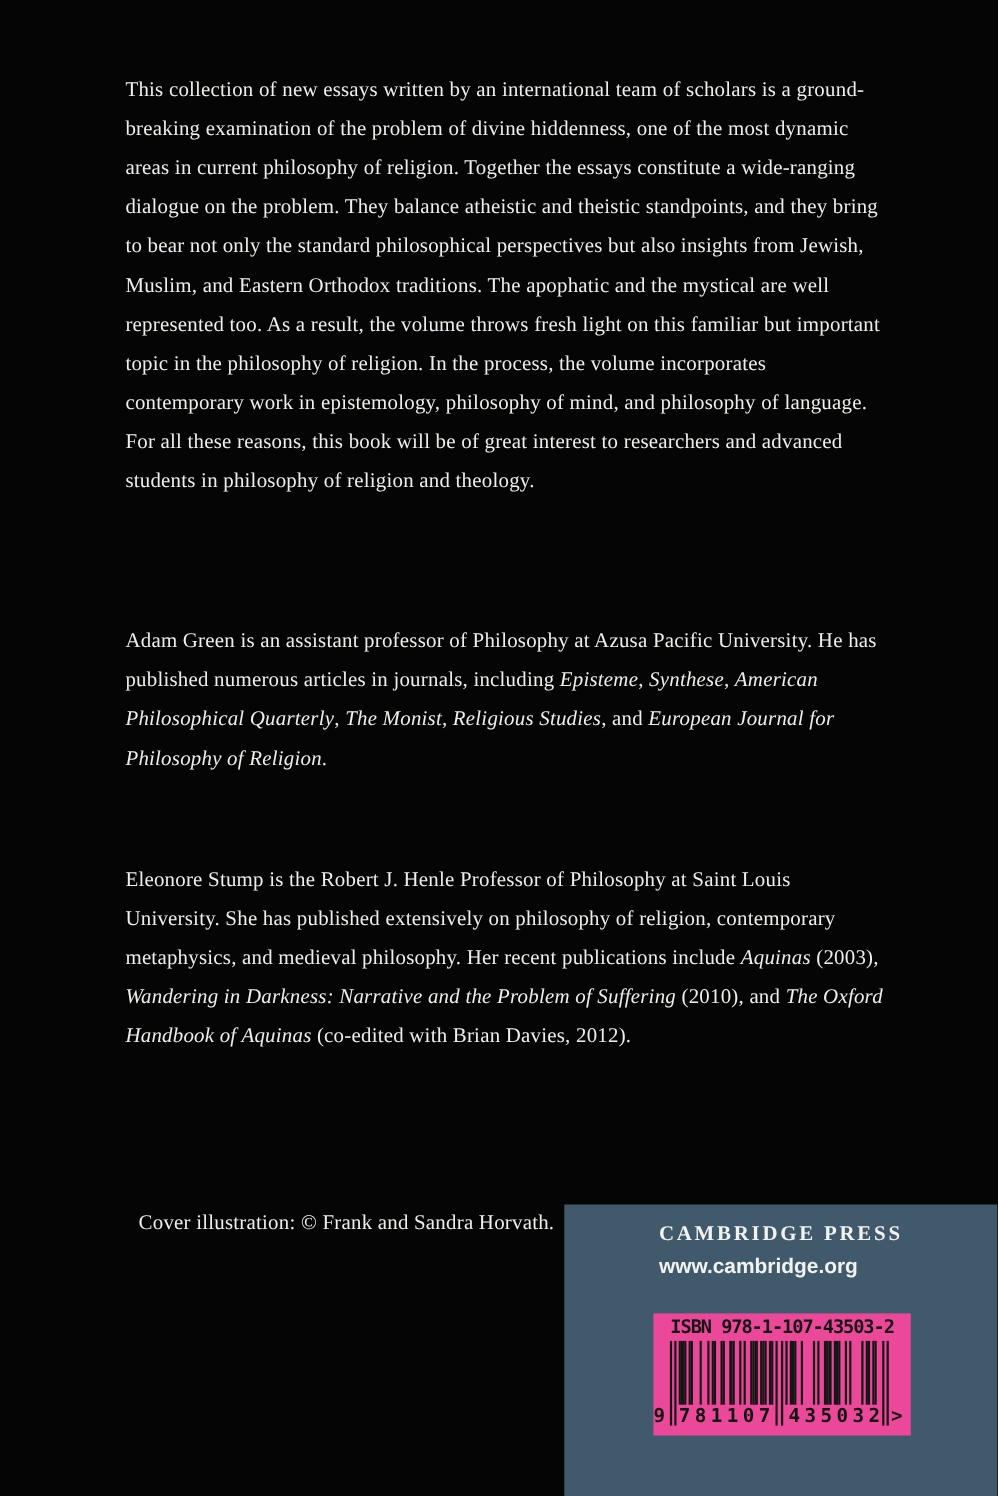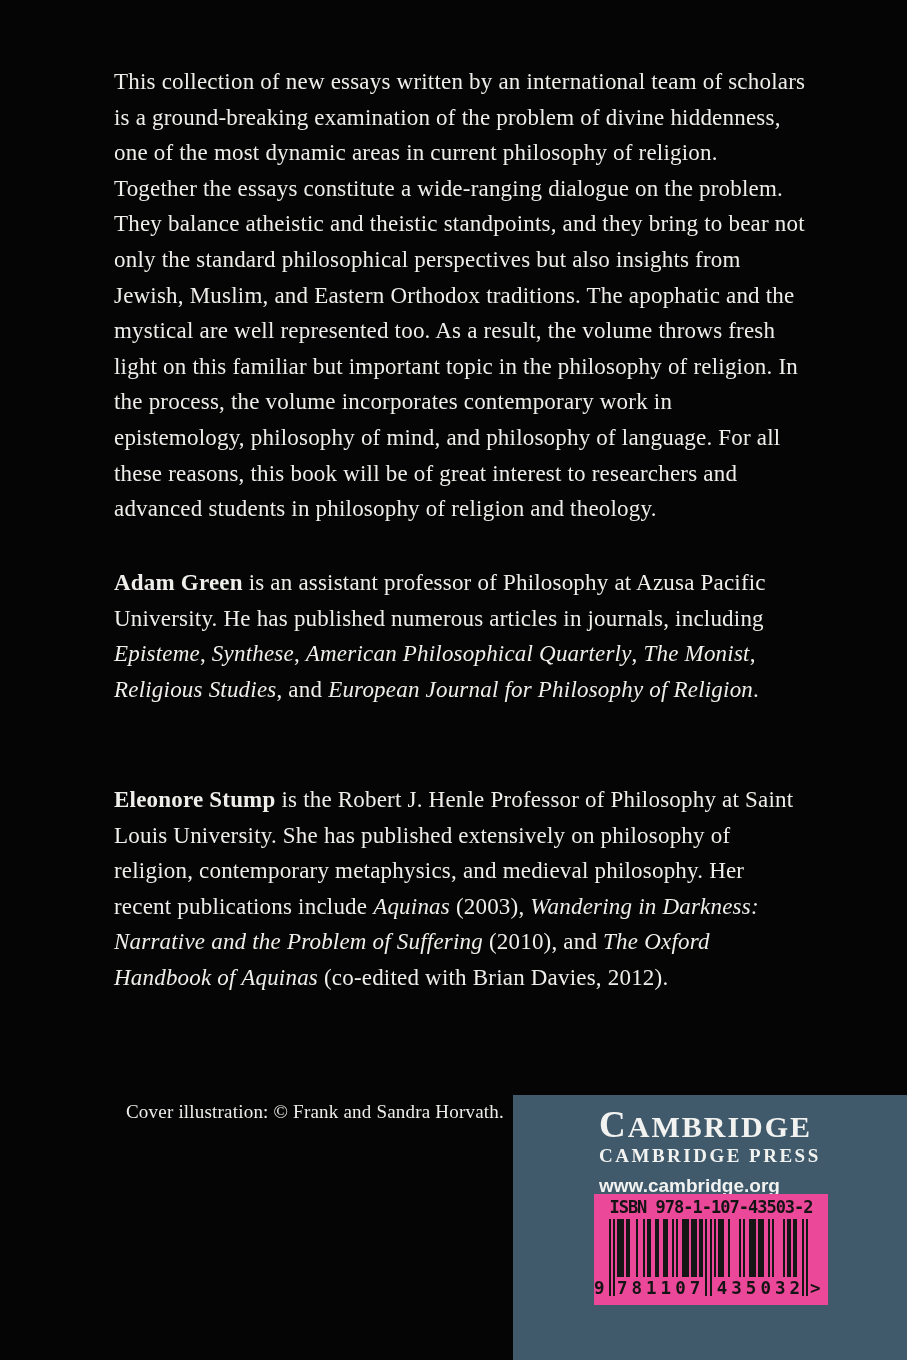--- a/index.html
+++ b/index.html
@@ -8,29 +8,29 @@
     width:907px;height:1360px;
     background:var(--bg,#050505);
     overflow:hidden;
     font-family:"Liberation Serif", serif;
     color:var(--ink,#efeeea);
   }
   .synopsis, .bio{
     position:absolute;
     left:114px;
     width:692px;
-    font-size:23px;
+    font-size:19px;
     line-height:35.6px;
     letter-spacing:0.2px;
     margin:0;
   }
   .synopsis{ top:64px; }
   .bio1{ top:565px; }
   .bio2{ top:782px; }
-  .bio span.b{ font-weight:700; }
+  .bio span.b{ font-weight:400; }
   .bio span.i{ font-style:italic; }
   .credit{
     position:absolute;
     left:114px; top:1089px;
     margin:12px;
     font-size:19px;
     letter-spacing:0.2px;
   }
   
   .publisher-panel{
@@ -115,21 +115,20 @@
   <p class="synopsis">This collection of new essays written by an international team of scholars is a ground-breaking examination of the problem of divine hiddenness, one of the most dynamic areas in current philosophy of religion. Together the essays constitute a wide-ranging dialogue on the problem. They balance atheistic and theistic standpoints, and they bring to bear not only the standard philosophical perspectives but also insights from Jewish, Muslim, and Eastern Orthodox traditions. The apophatic and the mystical are well represented too. As a result, the volume throws fresh light on this familiar but important topic in the philosophy of religion. In the process, the volume incorporates contemporary work in epistemology, philosophy of mind, and philosophy of language. For all these reasons, this book will be of great interest to researchers and advanced students in philosophy of religion and theology.</p>
 
   <p class="bio bio1"><span class="b">Adam Green</span><span> is an assistant professor of Philosophy at Azusa Pacific University. He has published numerous articles in journals, including </span><span class="i">Episteme</span><span>, </span><span class="i">Synthese</span><span>, </span><span class="i">American Philosophical Quarterly</span><span>, </span><span class="i">The Monist</span><span>, </span><span class="i">Religious Studies</span><span>, and </span><span class="i">European Journal for Philosophy of Religion</span><span>.</span></p>
 
   <p class="bio bio2"><span class="b">Eleonore Stump</span><span> is the Robert J. Henle Professor of Philosophy at Saint Louis University. She has published extensively on philosophy of religion, contemporary metaphysics, and medieval philosophy. Her recent publications include </span><span class="i">Aquinas</span><span> (2003), </span><span class="i">Wandering in Darkness: Narrative and the Problem of Suffering</span><span> (2010), and </span><span class="i">The Oxford Handbook of Aquinas</span><span> (co-edited with Brian Davies, 2012).</span></p>
 
   <p class="credit">Cover illustration: © Frank and Sandra Horvath.</p>
 
   <div class="publisher-panel">
     <div class="logo">
-      <div class="logo-line1">CAMBRIDGE</div>
       <div class="logo-line2">CAMBRIDGE PRESS</div>
       <div class="website">www.cambridge.org</div>
     </div>
 
     <div class="isbn-box">
       <div class="isbn-label">ISBN 978-1-107-43503-2</div>
       <div class="barcode">
         <div class="bars">
             <div class="on tall"></div>
             <div class="tall"></div>

